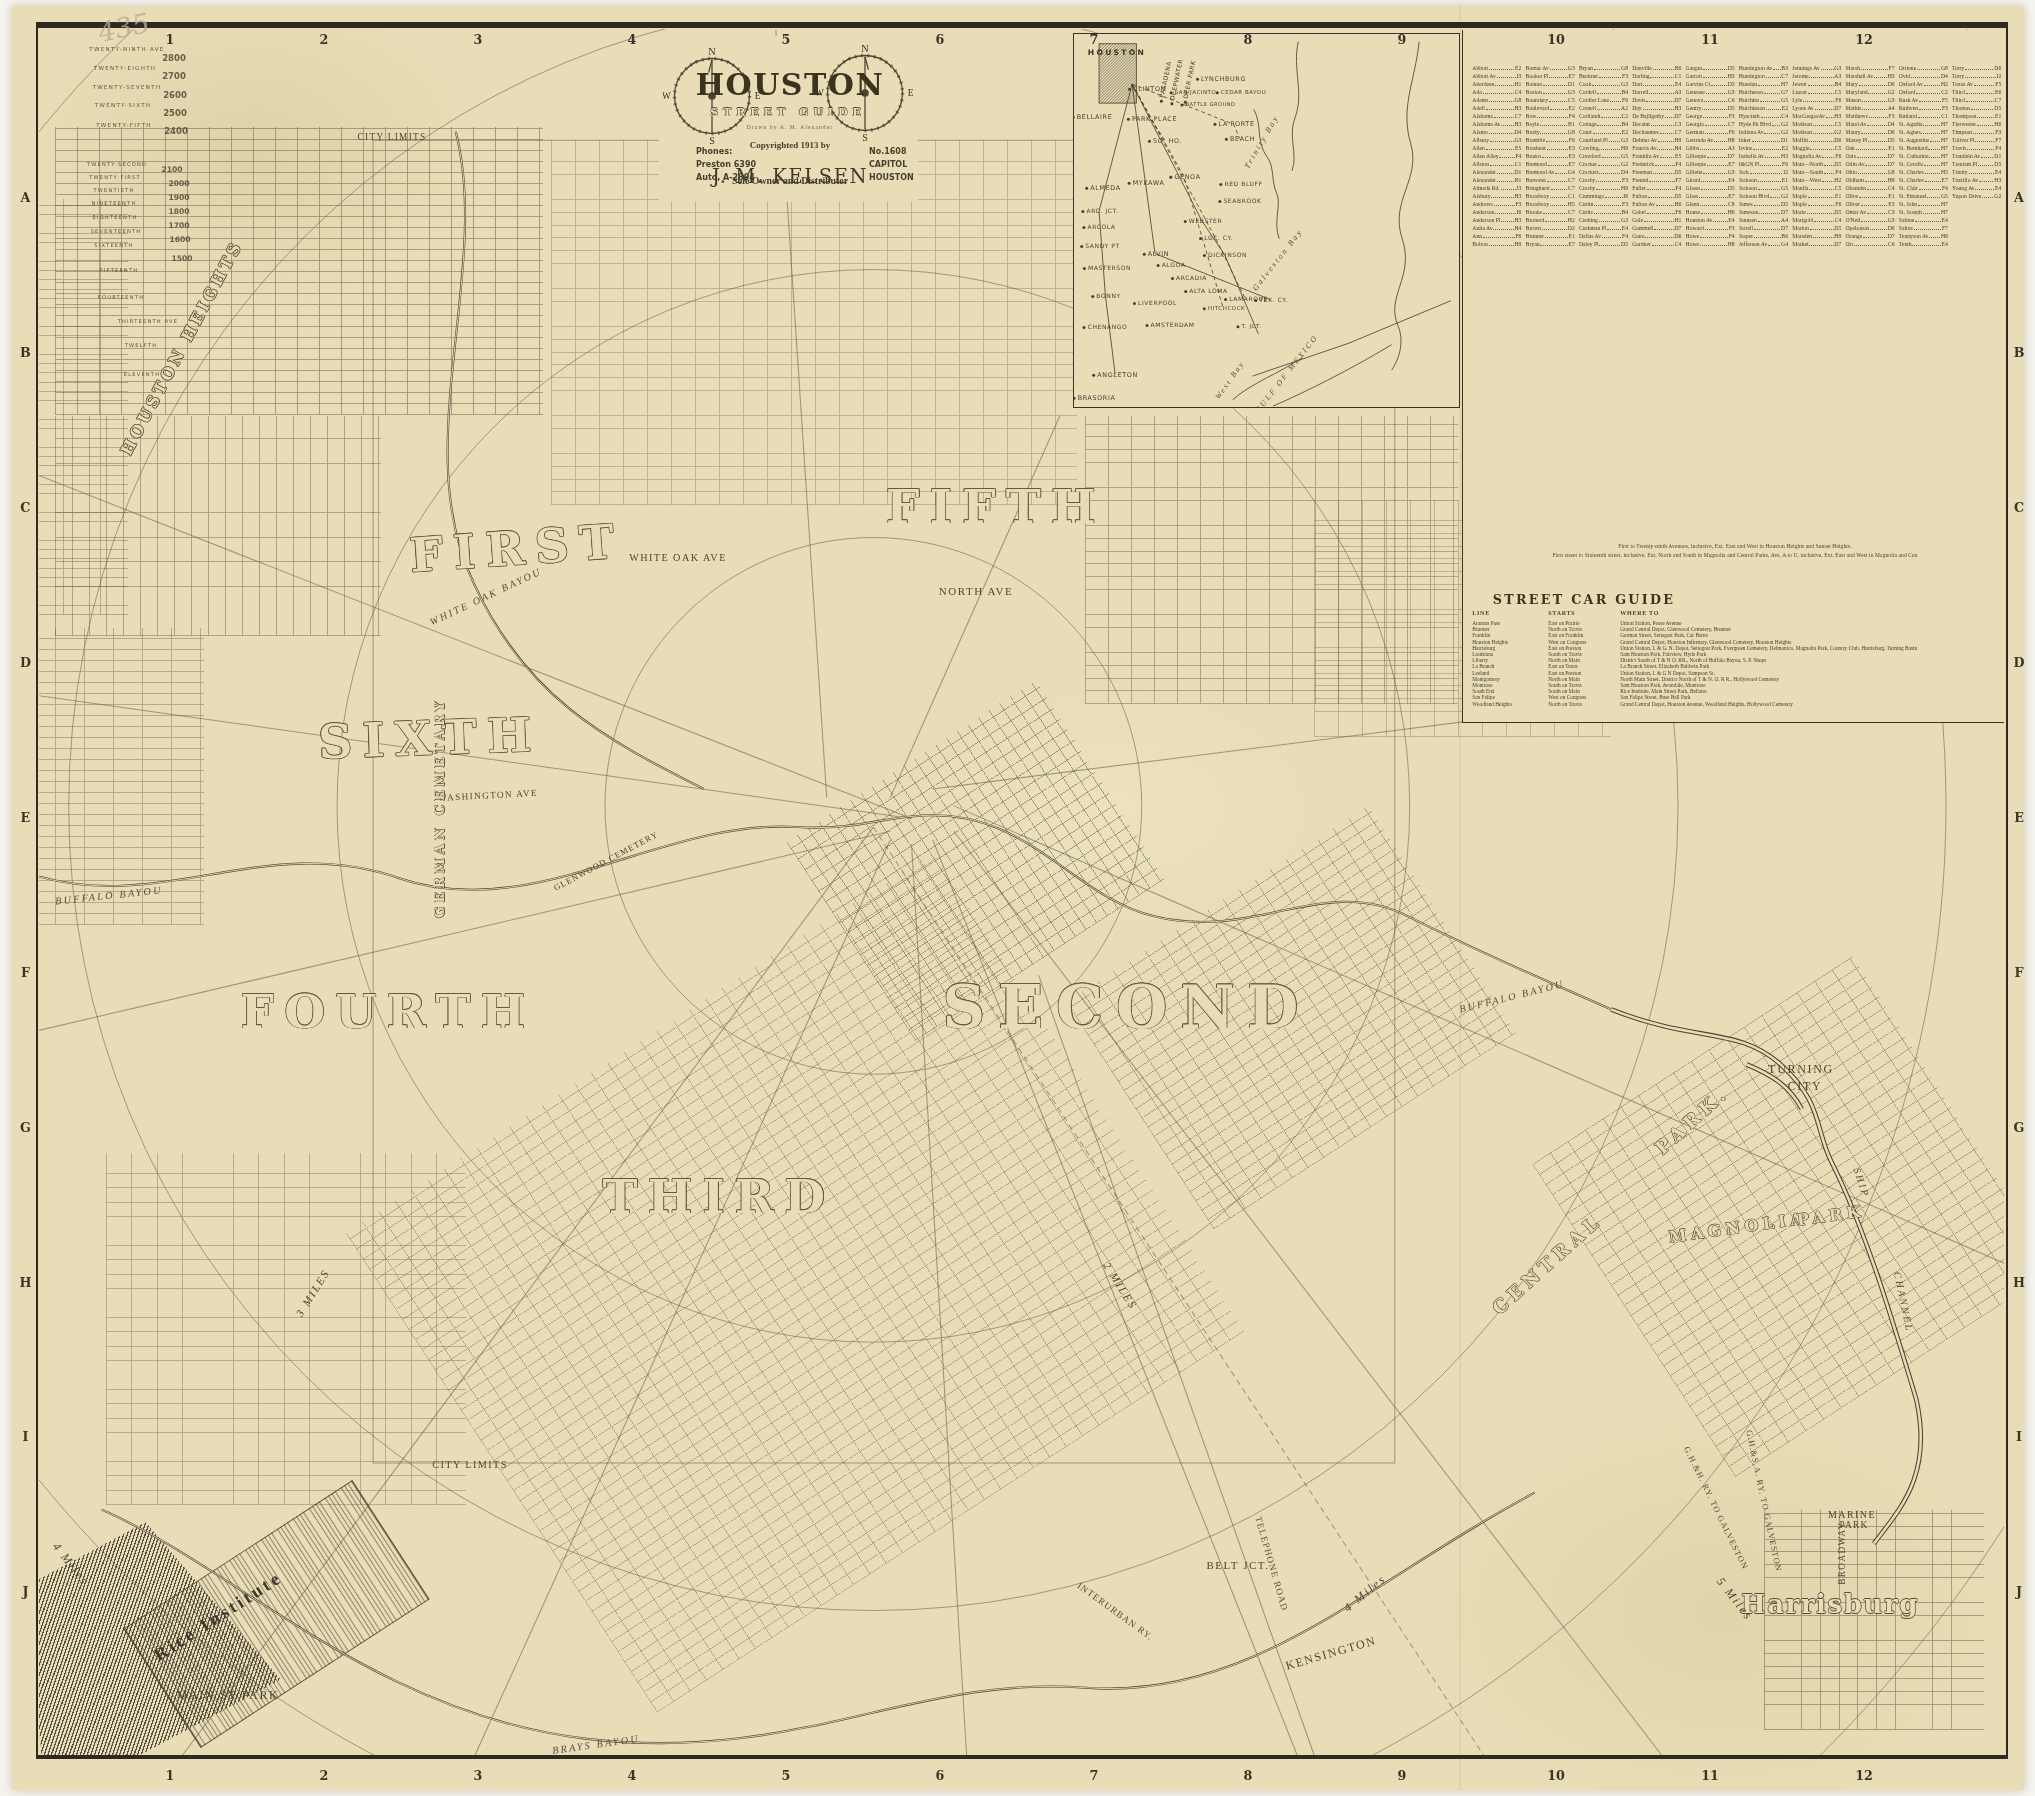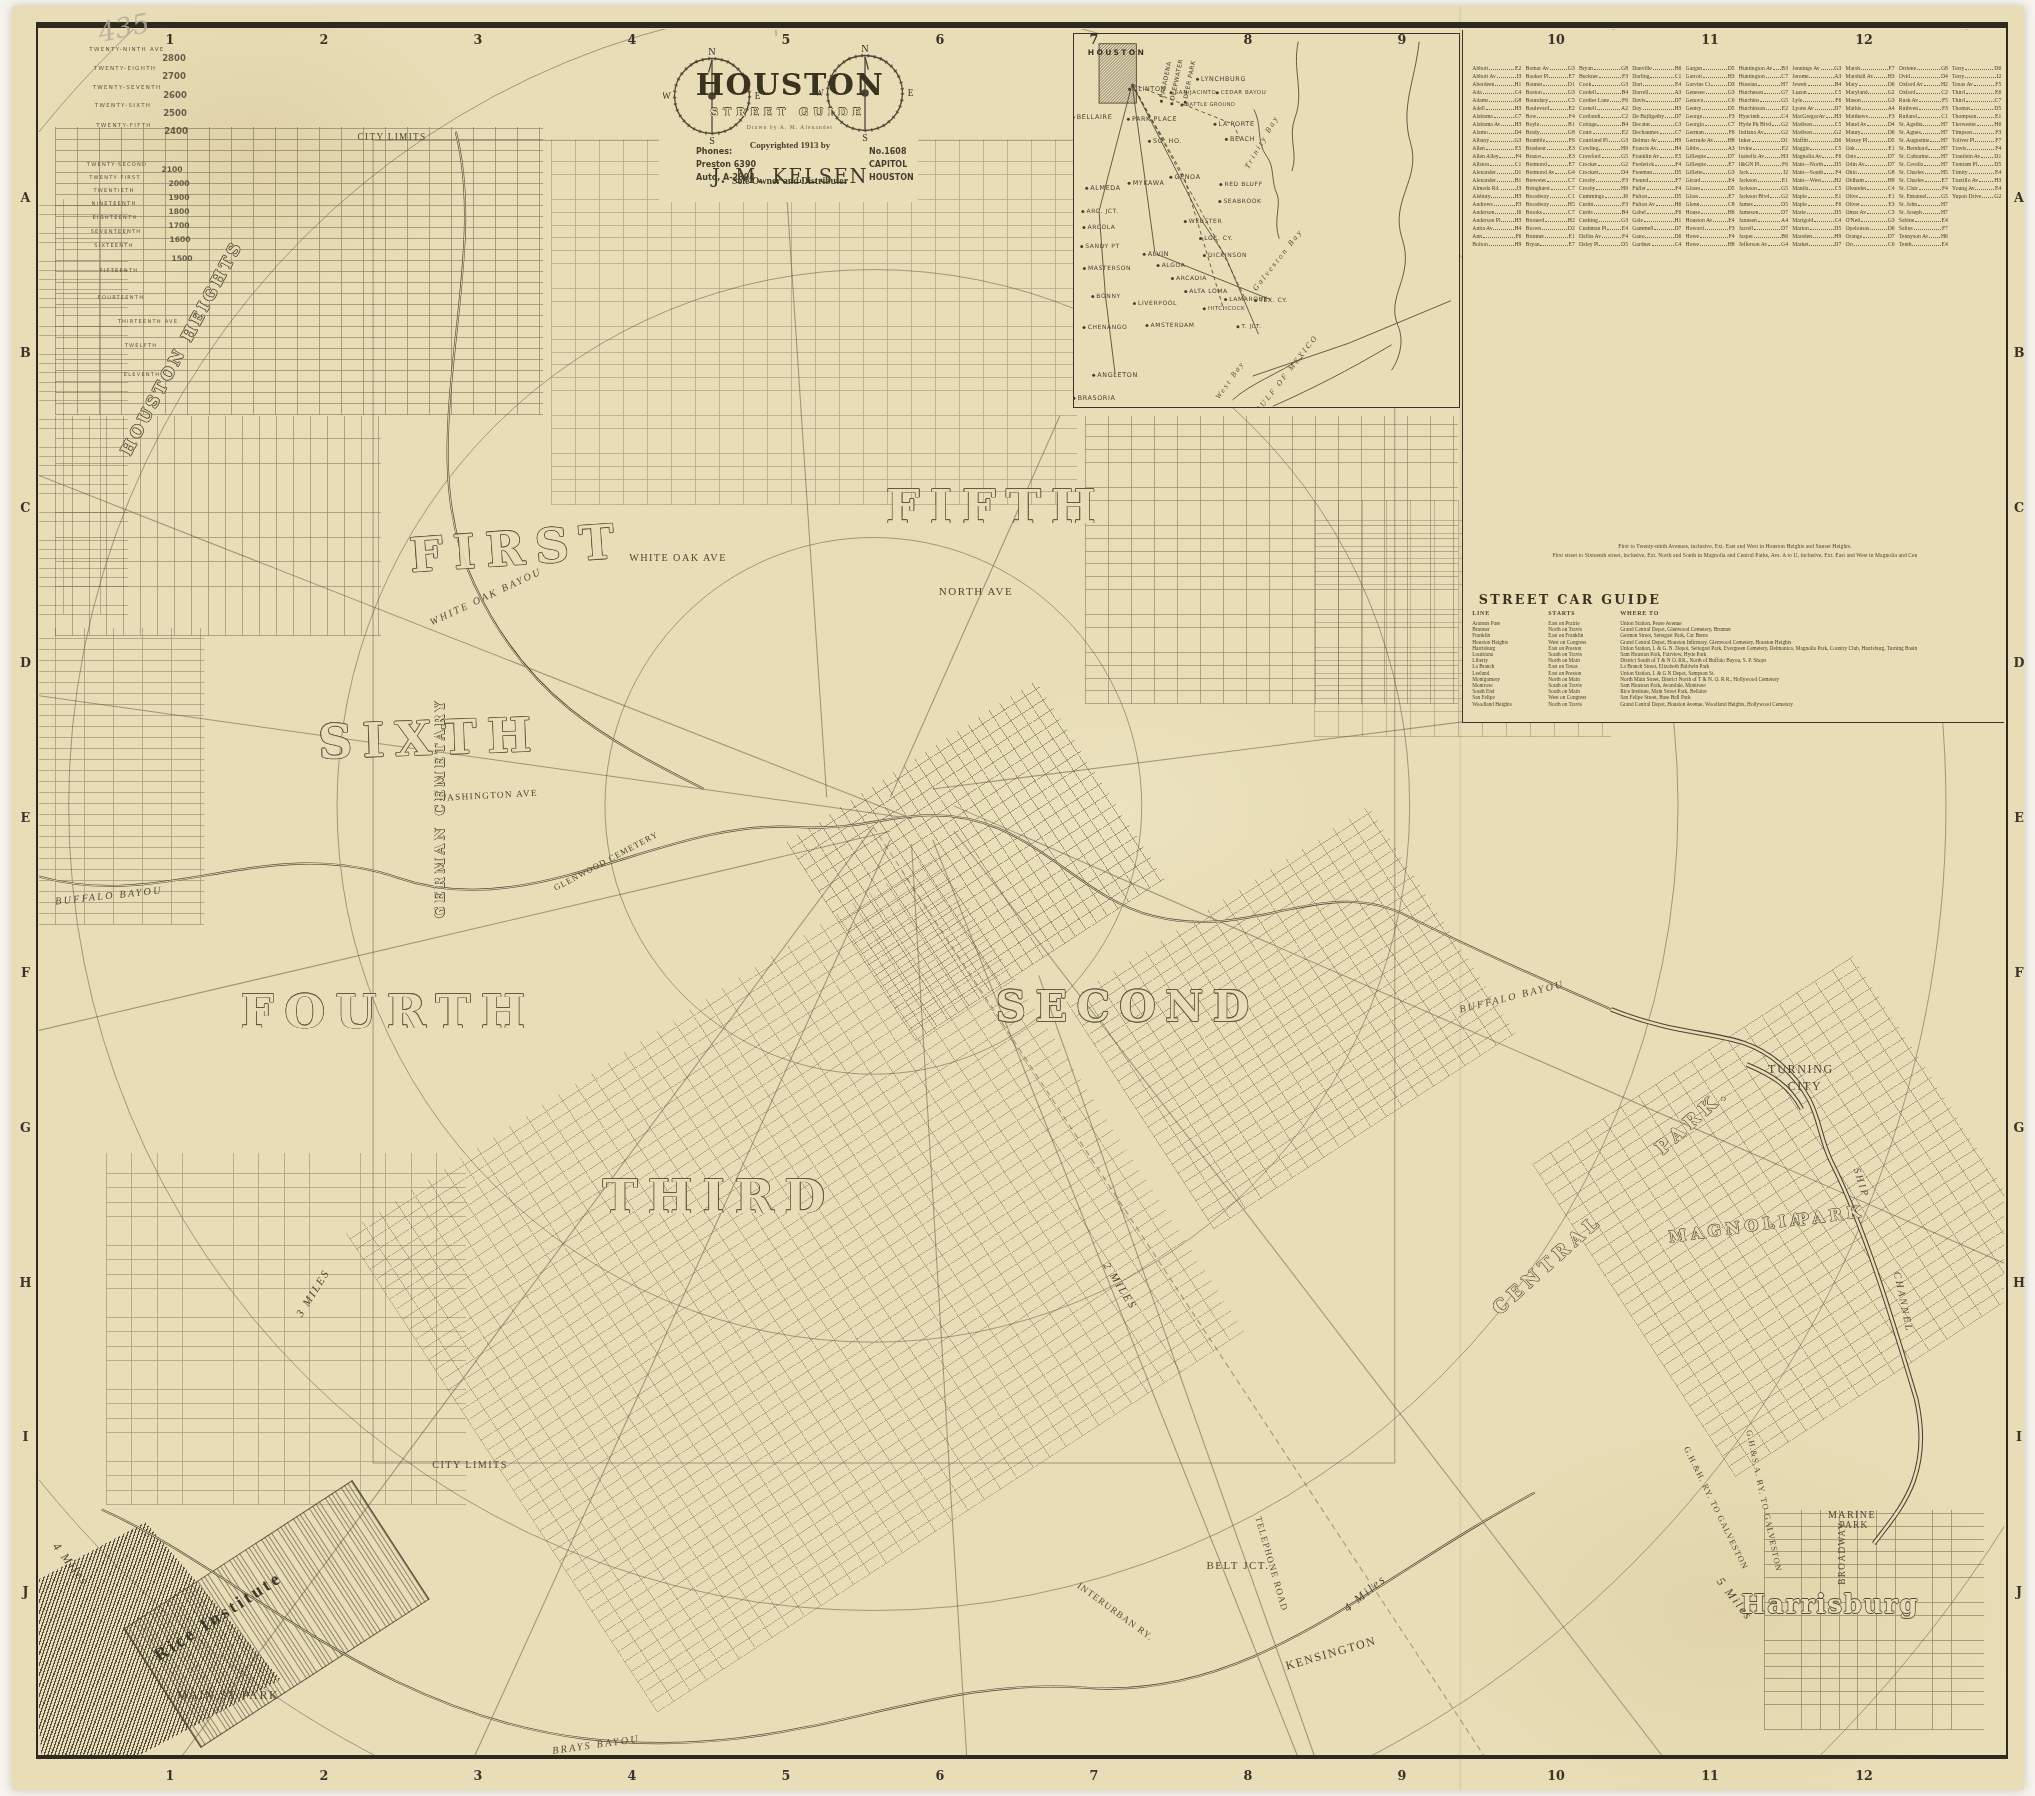--- a/index.html
+++ b/index.html
@@ -177,21 +177,21 @@
         <path class="wI" d="M240,3560 C560,3700 880,4040 1380,4100 C1880,4160 2150,3950 2560,3980 C2960,4010 3240,3720 3620,3520"></path>
         <path class="wP" d="M240,3560 C560,3700 880,4040 1380,4100 C1880,4160 2150,3950 2560,3980 C2960,4010 3240,3720 3620,3520"></path>
       </g>
     </svg>
 
     <div id="mapLabels">
         <span class="ml ward" style="left: 517px; top: 548px; font-size: 47px; transform: translate(-50%, -50%) rotate(-4deg);">FIRST</span>
         <span class="ml ward" style="left: 996px; top: 506px; font-size: 47px; transform: translate(-50%, -50%) rotate(0deg);">FIFTH</span>
         <span class="ml ward" style="left: 430px; top: 738px; font-size: 47px; transform: translate(-50%, -50%) rotate(-2deg);">SIXTH</span>
         <span class="ml ward" style="left: 388px; top: 1011px; font-size: 47px; transform: translate(-50%, -50%) rotate(0deg);">FOURTH</span>
-        <span class="ml ward" style="left: 1127px; top: 1007px; font-size: 42px; transform: translate(-50%, -50%) rotate(0deg);">SECOND</span>
+        <span class="ml ward" style="left: 1127px; top: 1007px; font-size: 59px; transform: translate(-50%, -50%) rotate(0deg);">SECOND</span>
         <span class="ml ward" style="left: 719px; top: 1196px; font-size: 47px; transform: translate(-50%, -50%) rotate(0deg);">THIRD</span>
         <span class="ml ward" style="left: 182px; top: 348px; font-size: 16px; transform: translate(-50%, -50%) rotate(-62deg);">HOUSTON HEIGHTS</span>
         <span class="ml place" style="left: 678px; top: 558px; font-size: 10.2px; transform: translate(-50%, -50%) rotate(0deg);">WHITE OAK AVE</span>
         <span class="ml place" style="left: 976px; top: 591px; font-size: 11px; transform: translate(-50%, -50%) rotate(0deg);">NORTH AVE</span>
         <span class="ml place" style="left: 488px; top: 796px; font-size: 9.3px; transform: translate(-50%, -50%) rotate(-3deg);">WASHINGTON AVE</span>
         <span class="ml park" style="left: 440px; top: 808px; font-size: 13.6px; transform: translate(-50%, -50%) rotate(-90deg);">GERMAN CEMETARY</span>
         <span class="ml place" style="left: 606px; top: 861px; font-size: 8.5px; transform: translate(-50%, -50%) rotate(-28deg);">GLENWOOD CEMETERY</span>
         <span class="ml water" style="left: 486px; top: 597px; font-size: 10.2px; transform: translate(-50%, -50%) rotate(-25deg);">WHITE OAK BAYOU</span>
         <span class="ml water" style="left: 109px; top: 896px; font-size: 10.2px; transform: translate(-50%, -50%) rotate(-6deg);">BUFFALO BAYOU</span>
         <span class="ml water" style="left: 1512px; top: 997px; font-size: 10.2px; transform: translate(-50%, -50%) rotate(-14deg);">BUFFALO BAYOU</span>
@@ -1489,21 +1489,21 @@
             <span class="ix-n">Yupon Drive</span>
             <span class="ix-d"></span>
             <span class="ix-r">G2</span>
           </div>
         </div>
       <div class="ix-foot" style="top:513px;left:272px;">First to Twenty-ninth Avenues, inclusive, Ext. East and West in Houston Heights and Sunset Heights.</div>
       <div class="ix-foot" style="top:522px;left:272px;">First street to Sixteenth street, inclusive, Ext. North and South in Magnolia and Central Parks, Avs. A to U, inclusive, Ext. East and West in Magnolia and Cen</div>
     </div>
 
     <div class="panel" id="guidePanel">
-      <div id="cgTitle" style="left:107px;top:30.5px;">STREET CAR GUIDE</div>
+      <div id="cgTitle" style="left:121px;top:30.5px;">STREET CAR GUIDE</div>
       <div id="cgHead" style="left:9.3px;top:42px;">
         <span class="cg-c1">LINE</span>
         <span class="cg-c2">STARTS</span>
         <span class="cg-c3">WHERE TO</span>
       </div>
       <div id="cgRows" style="left:9.3px;top:52px;width:530px;">
           <div class="cg-row">
             <span class="cg-c1">Aransas Pass</span>
             <span class="cg-c2">East on Prairie</span>
             <span class="cg-c3">Union Station,  Pease Avenue</span>

